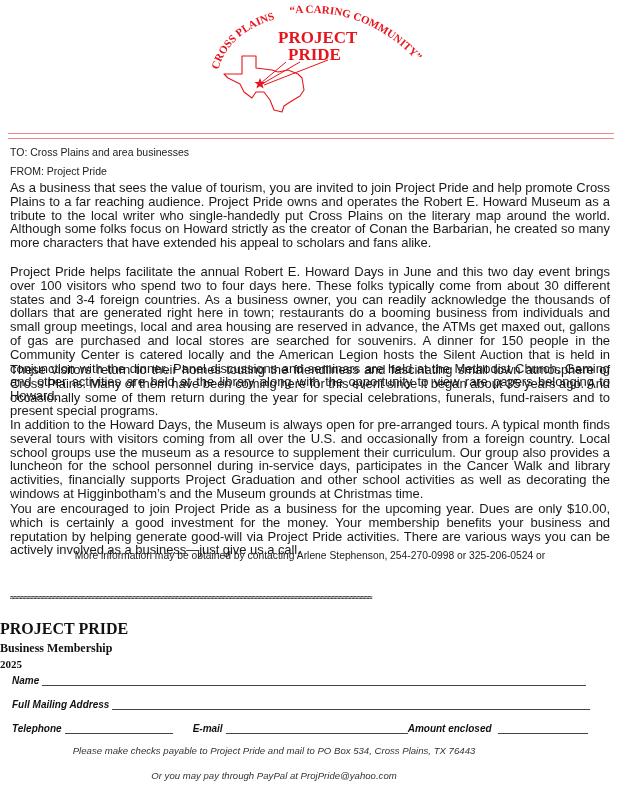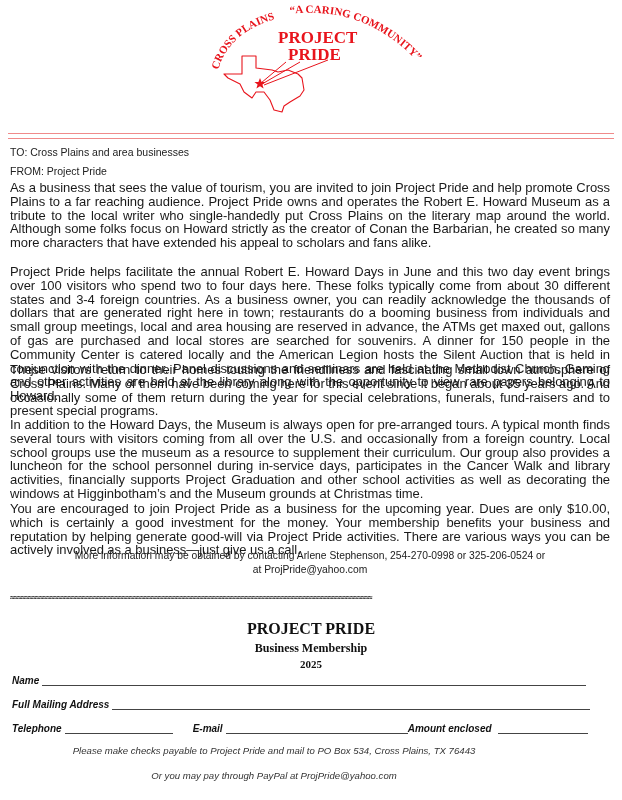--- a/index.html
+++ b/index.html
@@ -12,21 +12,21 @@
   .memo.to { top:146px; }
   .memo.from { top:165px; }
   .body-text { position:absolute; left:10px; width:600px; font-family:"Liberation Sans", sans-serif; font-size:13px; line-height:13.8px; color:#1a1a1a; text-align:justify; letter-spacing:-0.05px; }
   .p1 { top:181px; }
   .p2 { top:265px; }
   .p3 { top:363px; }
   .p4 { top:418px; }
   .p5 { top:502px; }
   .contact { position:absolute; left:10px; width:600px; top:549px; font-family:"Liberation Sans", sans-serif; font-size:10.3px; line-height:13.8px; text-align:center; color:#1a1a1a; }
   .tilde-rule { position:absolute; left:10px; top:594px; width:590px; height:8px; overflow:hidden; white-space:nowrap; font-family:"DejaVu Sans Mono", monospace; font-size:8px; line-height:8px; font-weight:bold; color:#333; letter-spacing:-1.2px; }
-  .form-title { position:absolute; left:0; width:622px; text-align:center; font-family:"Liberation Serif", serif; font-weight:bold; color:#111; }
+  .form-title { position:absolute; left:0; width:622px; text-align:left; font-family:"Liberation Serif", serif; font-weight:bold; color:#111; }
   .ft1 { top:620px; font-size:16px; }
   .ft2 { top:641px; font-size:12px; }
   .ft3 { top:658px; font-size:11px; }
   .field-row { position:absolute; left:12px; font-family:"Liberation Sans", sans-serif; font-style:italic; font-weight:bold; font-size:10px; color:#111; display:flex; align-items:flex-start; }
   .line { display:inline-block; border-bottom:1px solid #444; height:10px; margin-left:3px; }
   .row-name { top:675px; }
   .row-addr { top:699px; }
   .row-tel { top:723px; }
   .note { position:absolute; left:0; width:548px; text-align:center; font-family:"Liberation Sans", sans-serif; font-style:italic; font-size:9.6px; color:#333; }
   .n1 { top:745px; }
@@ -66,21 +66,20 @@
 <div class="memo from">FROM:  Project Pride</div>
 
 <div class="body-text p1">As a business that sees the value of tourism, you are invited to join Project Pride and help promote Cross Plains to a far reaching audience.  Project Pride owns and operates the Robert E. Howard Museum as a tribute to the local writer who single-handedly put Cross Plains on the literary map around the world.  Although some folks focus on Howard strictly as the creator of Conan the Barbarian, he created so many more characters that have extended his appeal to scholars and fans alike.</div>
 <div class="body-text p2">Project Pride helps facilitate the annual Robert E. Howard Days in June and this two day event brings over 100 visitors who spend two to four days here.  These folks typically come from about 30 different states and 3-4 foreign countries.  As a business owner, you can readily acknowledge the thousands of dollars that are generated right here in town; restaurants do a booming business from individuals and small group meetings, local and area housing are reserved in advance, the ATMs get maxed out, gallons of gas are purchased and local stores are searched for souvenirs.  A dinner for 150 people in the Community Center is catered locally and the American Legion hosts the Silent Auction that is held in conjunction with the dinner.  Panel discussions and seminars are held at the Methodist Church.  Gaming and other activities are held at the library along with the opportunity to view rare papers belonging to Howard.</div>
 <div class="body-text p3">These visitors return to their homes touting the friendliness and fascinating small town atmosphere of Cross Plains.  Many of them have been coming here for this event since it began about 35 years ago.  And occasionally some of them return during the year for special celebrations, funerals, fund-raisers and to present special programs.</div>
 <div class="body-text p4">In addition to the Howard Days, the Museum is always open for pre-arranged tours.  A typical month finds several tours with visitors coming from all over the U.S. and occasionally from a foreign country.  Local school groups use the museum as a resource to supplement their curriculum.   Our group also provides a luncheon for the school personnel during in-service days, participates in the Cancer Walk and library activities, financially supports Project Graduation and other school activities as well as decorating the windows at Higginbotham’s and the Museum grounds at Christmas time.</div>
 <div class="body-text p5">You are encouraged to join Project Pride as a business for the upcoming year.  Dues are only $10.00, which is certainly a good investment for the money.  Your membership benefits your business and reputation by helping generate good-will via Project Pride activities.  There are various ways you can be actively involved as a business—just give us a call.</div>
 
 <div class="contact">
   <div>More information may be obtained by contacting Arlene Stephenson, 254-270-0998 or 325-206-0524 or</div>
-  <div>at ProjPride@yahoo.com</div>
 </div>
 
 <div class="tilde-rule">≈≈≈≈≈≈≈≈≈≈≈≈≈≈≈≈≈≈≈≈≈≈≈≈≈≈≈≈≈≈≈≈≈≈≈≈≈≈≈≈≈≈≈≈≈≈≈≈≈≈≈≈≈≈≈≈≈≈≈≈≈≈≈≈≈≈≈≈≈≈≈≈≈≈≈≈≈≈≈≈≈≈≈≈≈≈≈≈≈≈≈≈≈≈≈≈≈≈≈≈</div>
 
 <div class="form-title ft1">PROJECT PRIDE</div>
 <div class="form-title ft2">Business Membership</div>
 <div class="form-title ft3">2025</div>
 
 <div class="field-row row-name">
   <span>Name</span>

